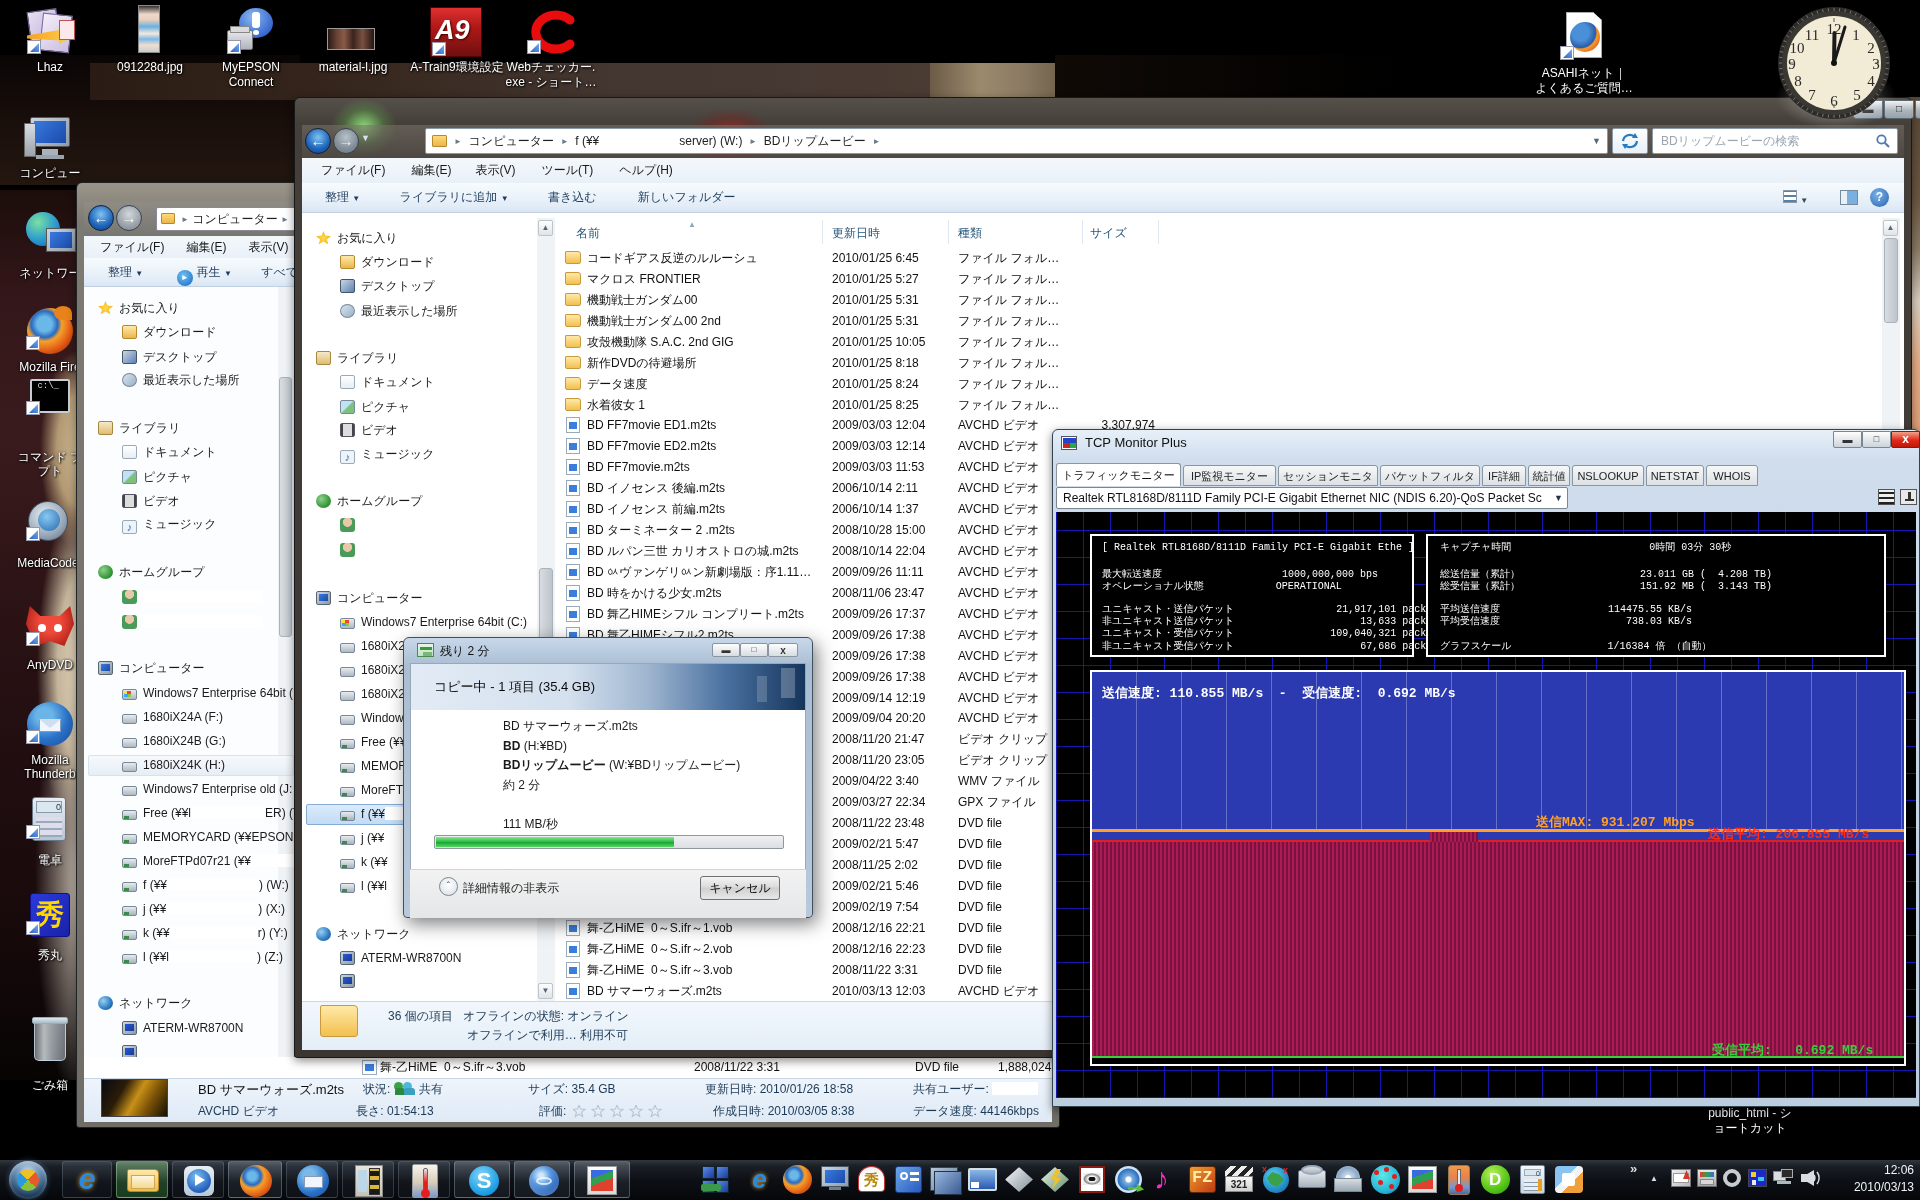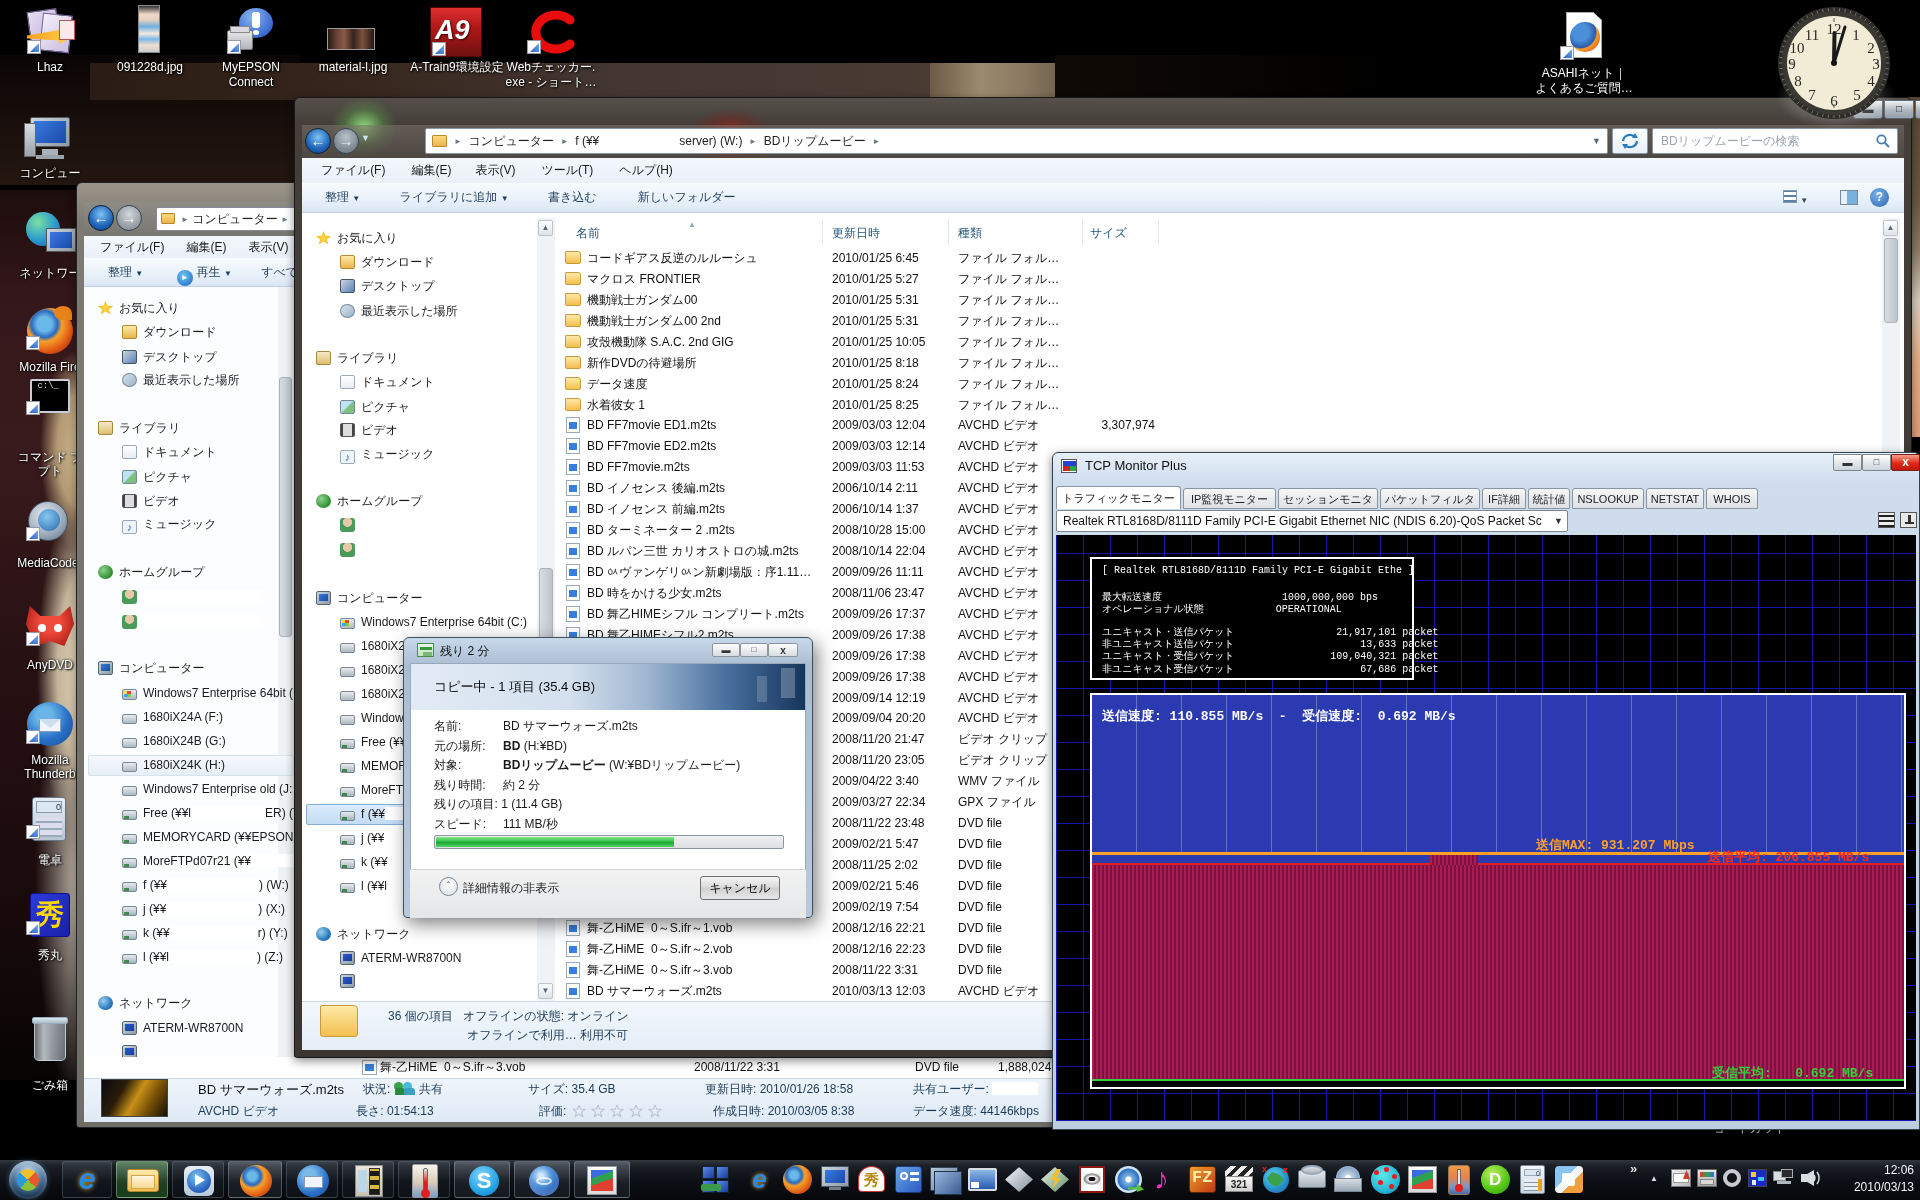--- a/index.html
+++ b/index.html
@@ -631,36 +631,33 @@
  <div class="ab" style="left:37px;top:6px;font-size:12px;color:#111">残り 2 分</div>
  <div class="ab" style="left:309px;top:6px;width:28px;height:14px;background:linear-gradient(180deg,#fdfdfd,#d8dde2);border:1px solid #8a959f;border-radius:2px;text-align:center;line-height:12px;font-size:9px;color:#333">▬</div>
  <div class="ab" style="left:337px;top:6px;width:28px;height:14px;background:linear-gradient(180deg,#fdfdfd,#d8dde2);border:1px solid #8a959f;border-radius:2px;text-align:center;line-height:12px;font-size:8px;color:#333">□</div>
  <div class="ab" style="left:365px;top:6px;width:30px;height:14px;background:linear-gradient(180deg,#fdfdfd,#d8dde2);border:1px solid #8a959f;border-radius:2px;text-align:center;line-height:13px;font-size:10px;color:#333;font-weight:bold">x</div>
  <div class="ab" style="left:7px;top:26px;width:396px;height:222px;background:#fff;border:1px solid #98a8b8"></div>
  <div class="ab" style="left:8px;top:27px;width:394px;height:46px;background:linear-gradient(90deg,#dfe9f4 0%,#c6d6e8 35%,#7d9ablue 55%,#476f9d 70%,#1d3e6b 88%,#16355c 100%);background:linear-gradient(90deg,#e2ebf5 0%,#d4e0ee 40%,#9fb6d0 60%,#49709f 80%,#16355c 100%)">
   <div class="ab" style="left:370px;top:4px;width:14px;height:30px;background:rgba(255,255,255,.25)"></div>
   <div class="ab" style="left:346px;top:12px;width:10px;height:26px;background:rgba(255,255,255,.18)"></div>
  </div>
  <div class="ab" style="left:31px;top:41px;font-size:13px;color:#0a0a0a">コピー中 - 1 項目 (35.4 GB)</div>
- <div class="ab" style="left:31px;top:80px;font-size:12px;color:#1a1a1a;line-height:19.5px">
-  名前:<br>元の場所:<br>対象:<br>残り時間:<br>残りの項目: 1 (11.4 GB)<br>スピード:
- </div>
  <div class="ab" style="left:100px;top:80px;font-size:12px;color:#1a1a1a;line-height:19.5px">
   BD サマーウォーズ.m2ts<br><b>BD</b> (H:¥BD)<br><b>BDリップムービー</b> (W:¥BDリップムービー)<br>約 2 分<br><br>111 MB/秒
  </div>
  <div class="ab" style="left:31px;top:198px;width:350px;height:14px;background:linear-gradient(180deg,#eef0f2,#dcdfe2);border:1px solid #8e979e;border-radius:2px">
   <div class="ab" style="left:1px;top:1px;width:238px;height:10px;background:linear-gradient(180deg,#8ae88a 0%,#2fc048 45%,#1da535 55%,#52d862 100%)"></div>
  </div>
  <div class="ab" style="left:7px;top:232px;width:396px;height:49px;background:linear-gradient(180deg,#f2f2f2,#e4e6e8);border-top:1px solid #cfd4d8"></div>
  <div class="ab" style="left:36px;top:240px;width:19px;height:19px;border-radius:50%;background:radial-gradient(circle at 50% 40%,#fff,#d8dde2);border:1px solid #789;text-align:center;line-height:17px;font-size:10px;color:#456">ˆ</div>
  <div class="ab" style="left:60px;top:243px;font-size:12px;color:#1a1a1a">詳細情報の非表示</div>
  <div class="ab" style="left:297px;top:239px;width:80px;height:24px;background:linear-gradient(180deg,#f4f4f4,#dcdcdc 45%,#cfcfcf 50%,#e8e8e8);border:1px solid #707070;border-radius:3px;text-align:center;line-height:22px;font-size:12px;color:#111">キャンセル</div>
 </div>
 
-<div class="ab" id="tcp" style="left:1052px;top:452px;width:868px;height:678px">
+<div class="ab" id="tcp" style="left:1052px;top:429px;width:868px;height:678px">
  <div class="ab" style="left:0;top:0;width:100%;height:100%;background:linear-gradient(180deg,#e7f0f9,#cfdded 30px,#bccddf);border:1px solid #33434f;border-radius:6px 6px 0 0;box-shadow:0 3px 10px rgba(0,0,0,.5)"></div>
  <div class="ab" style="left:9px;top:7px;width:16px;height:14px;background:#fff;border:1px solid #556">
       <span class="ab" style="left:1px;top:1px;width:13px;height:5px;background:#2244cc"></span>
       <span class="ab" style="left:1px;top:6px;width:7px;height:5px;background:#cc2222"></span>
       <span class="ab" style="left:8px;top:6px;width:6px;height:5px;background:#22aa44"></span>
     </div>
  <div class="ab" style="left:33px;top:6px;font-size:13px;color:#111">TCP Monitor Plus</div>
  <div class="ab" style="left:781px;top:2px;width:29px;height:17px;background:linear-gradient(180deg,#fdfdfd,#ccd4db);border:1px solid #7a8791;border-radius:0 0 2px 2px;text-align:center;line-height:15px;font-size:10px;color:#333">▬</div>
  <div class="ab" style="left:810px;top:2px;width:29px;height:17px;background:linear-gradient(180deg,#fdfdfd,#ccd4db);border:1px solid #7a8791;border-radius:0 0 2px 2px;text-align:center;line-height:15px;font-size:9px;color:#333">□</div>
  <div class="ab" style="left:839px;top:2px;width:29px;height:17px;background:linear-gradient(180deg,#f5a088,#e02818 55%,#c01808);border:1px solid #7a2018;border-radius:0 0 2px 2px;text-align:center;line-height:15px;font-size:12px;color:#fff;font-weight:bold">x</div>
@@ -688,20 +685,28 @@
 
   <div class="ab" style="left:34px;top:22px;width:324px;height:123px;background:#000;border:2px solid #fff;font-family:'Liberation Mono',monospace;font-size:10px;color:#fff;white-space:pre;line-height:12.2px"><div class="ab" style="left:10px;top:6px">[ Realtek RTL8168D/8111D Family PCI-E Gigabit Ethe ]</div>
    <div class="ab" style="left:10px;top:33px">最大転送速度                    1000,000,000 bps
 オペレーショナル状態            OPERATIONAL</div>
    <div class="ab" style="left:10px;top:68px">ユニキャスト・送信パケット                 21,917,101 packet
 非ユニキャスト送信パケット                     13,633 packet
 ユニキャスト・受信パケット                109,040,321 packet
 非ユニキャスト受信パケット                     67,686 packet</div>
   </div>
 
+  <div class="ab" style="left:370px;top:22px;width:460px;height:123px;background:#000;border:2px solid #fff;font-family:'Liberation Mono',monospace;font-size:10px;color:#fff;white-space:pre;line-height:12.2px">
+   <div class="ab" style="left:12px;top:6px">キャプチャ時間                       0時間 03分 30秒</div>
+   <div class="ab" style="left:12px;top:33px">総送信量（累計）                    23.011 GB (  4.208 TB)
+総受信量（累計）                    151.92 MB (  3.143 TB)</div>
+   <div class="ab" style="left:12px;top:68px">平均送信速度                  114475.55 KB/s
+平均受信速度                     738.03 KB/s</div>
+   <div class="ab" style="left:12px;top:105px">グラフスケール                1/16384 倍 （自動）</div>
+  </div>
 
   <div class="ab" style="left:34px;top:158px;width:816px;height:396px;border:2px solid #fff;background:#000">
    <div class="ab" style="left:0;top:0;width:812px;height:157px;background:repeating-linear-gradient(90deg,transparent 0 44px,rgba(150,160,220,.55) 44px 45px),#2b3ab0"></div>
    <div class="ab" style="left:0;top:157px;width:812px;height:3px;background:#ffa028"></div>
    <div class="ab" style="left:0;top:160px;width:812px;height:8px;background:#2b3ab0"></div>
    <div class="ab" style="left:0;top:168px;width:812px;height:2px;background:#e02020"></div>
    <div class="ab" style="left:0;top:170px;width:812px;height:216px;background:repeating-linear-gradient(90deg,#aa1c52 0 2px,#7c1040 2px 4px)"></div>
    <div class="ab" style="left:338px;top:160px;width:48px;height:10px;background:repeating-linear-gradient(90deg,#aa1c52 0 2px,#7c1040 2px 4px)"></div>
    <div class="ab" style="left:0;top:384px;width:812px;height:2px;background:#35d03c"></div>
    <div class="ab" style="left:10px;top:12px;font-size:13px;font-weight:bold;color:#fff;font-family:'Liberation Mono',monospace">送信速度: 110.855 MB/s &nbsp;-&nbsp; 受信速度: &nbsp;0.692 MB/s</div>

